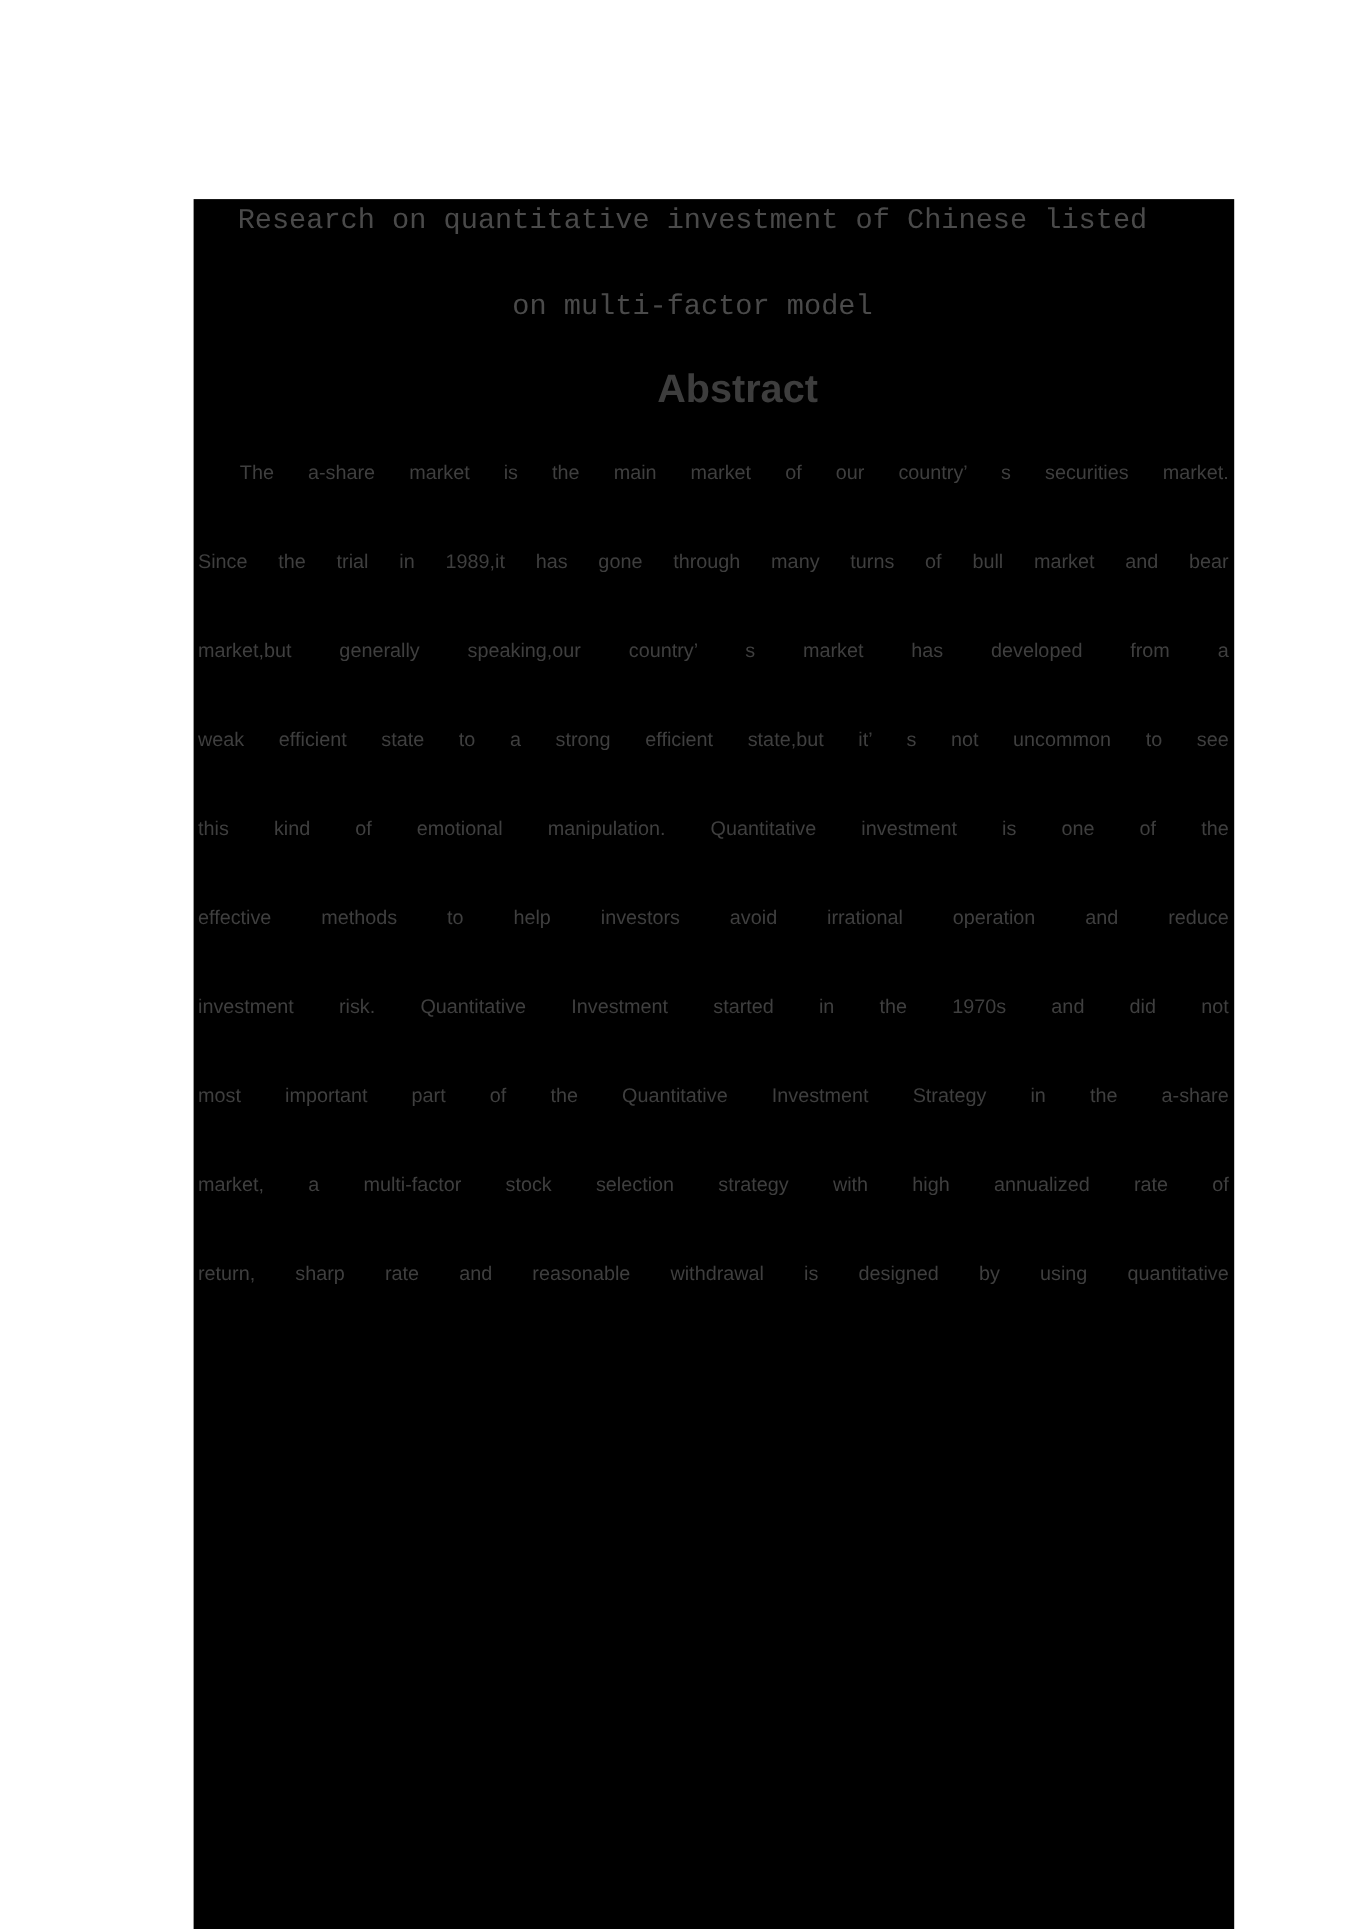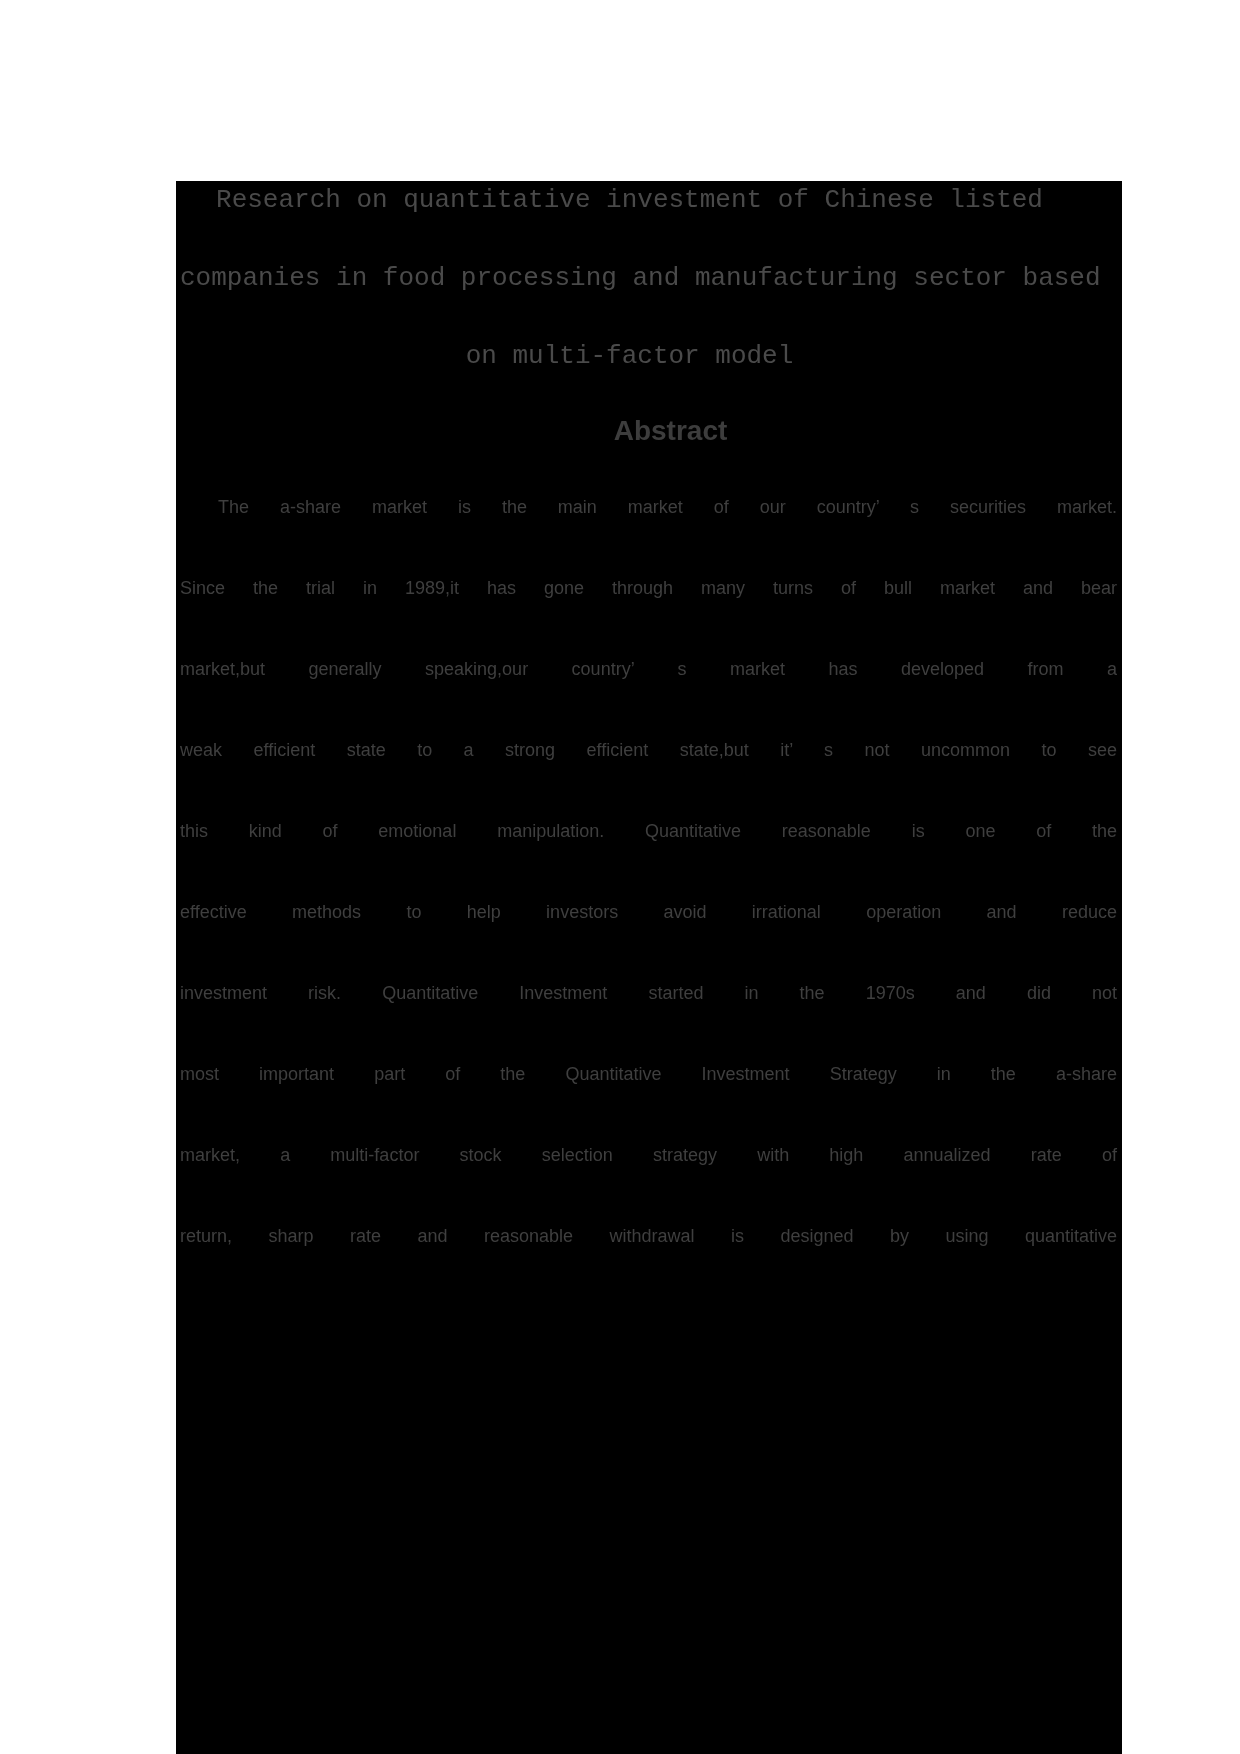--- a/index.html
+++ b/index.html
@@ -31,21 +31,21 @@
     line-height:78px;
     color:#4a4a4a;
     letter-spacing:0px;
     white-space:nowrap;
   }
   .abstract-heading{
     padding-left:44px;       
     text-align:center;
     font-family:"Liberation Sans",sans-serif;
     font-weight:bold;
-    font-size:28px;
+    font-size:36px;
     line-height:72px;
     color:#3d3d3d;
   }
   .body-text{
     font-size:18px;
     line-height:81px;
     color:#3f3f3f;
   }
   .bline{
     text-align:justify;
@@ -61,33 +61,32 @@
   }
 </style>
 </head>
 <body>
 
 <div class="page">
   <div class="highlight-block">
 
     <div class="title-group">
       <div>Research on quantitative investment of Chinese listed</div>
-      <div>companies in food processing and manufacturing sector based</div>
       <div>on multi-factor model</div>
     </div>
 
     <div class="abstract-heading">Abstract</div>
 
     <div class="body-text">
       <div>
         <div class="bline first-line">The a-share market is the main market of our country’ s securities market.</div>
         <div class="bline">Since the trial in 1989,it has gone through many turns of bull market and bear</div>
         <div class="bline">market,but generally speaking,our country’ s market has developed from a</div>
         <div class="bline">weak efficient state to a strong efficient state,but it’ s not uncommon to see</div>
-        <div class="bline">this kind of emotional manipulation. Quantitative reasonable is one of the</div>
+        <div class="bline">this kind of emotional manipulation. Quantitative investment is one of the</div>
         <div class="bline">effective methods to help investors avoid irrational operation and reduce</div>
         <div class="bline">investment risk. Quantitative Investment started in the 1970s and did not</div>
       </div>
       <div>
         <div class="bline">most important part of the Quantitative Investment Strategy in the a-share</div>
         <div class="bline">market, a multi-factor stock selection strategy with high annualized rate of</div>
         <div class="bline">return, sharp rate and reasonable withdrawal is designed by using quantitative</div>
 
       </div>
     </div>

